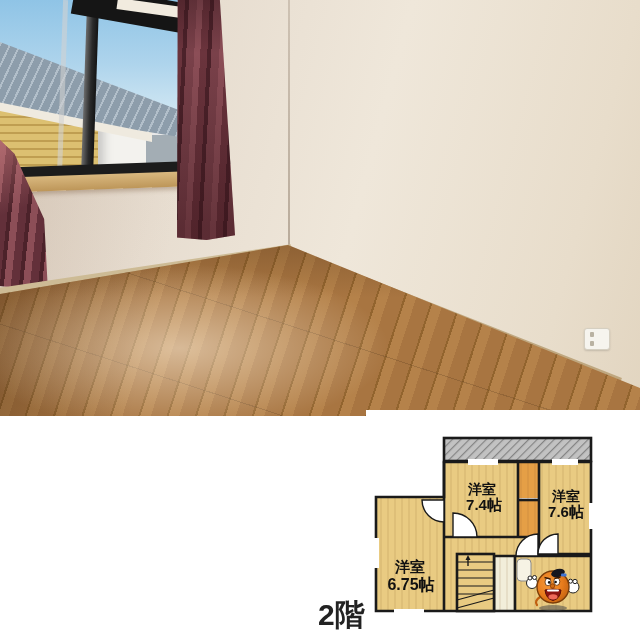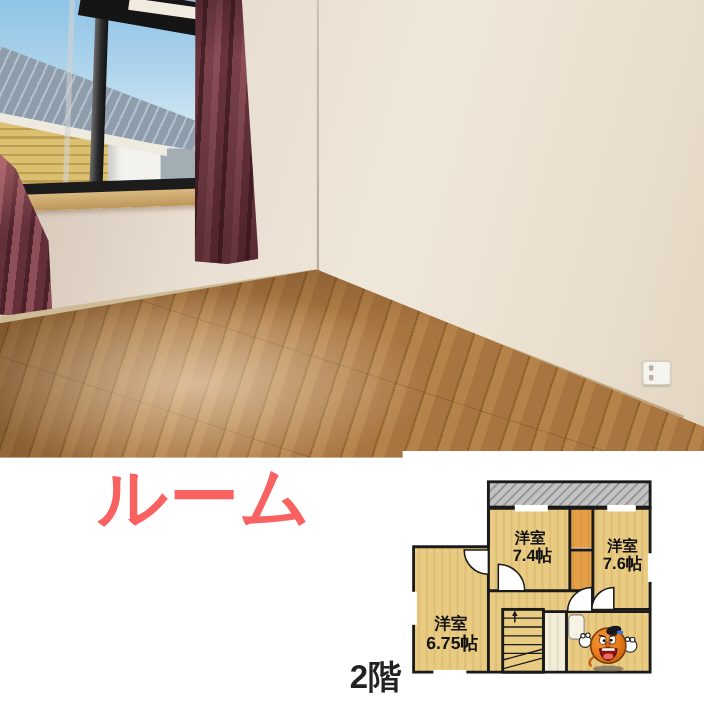--- a/index.html
+++ b/index.html
@@ -107,21 +107,20 @@
     <div class="baseboard-right"></div>
     <div class="floor"></div>
     <div class="outlet">
         <span></span>
         <span></span>
       </div>
   </div>
 
   <div class="bottom-band"></div>
   <div class="caption">
-    <div>ルーム</div>
   </div>
 
   <svg class="floorplan-svg" viewBox="306 410 334 230">
     <defs>
       <pattern id="hatch" width="6" height="6" patternUnits="userSpaceOnUse" patternTransform="rotate(45)">
         <rect width="6" height="6" fill="#c2c2c2"></rect>
         <line x1="0" y1="0" x2="0" y2="6" stroke="#848484" stroke-width="2.4"></line>
       </pattern>
       <pattern id="grain" width="7" height="60" patternUnits="userSpaceOnUse">
         <line x1="3" y1="0" x2="3" y2="60" stroke="rgba(130,88,28,0.13)" stroke-width="1.6"></line>

